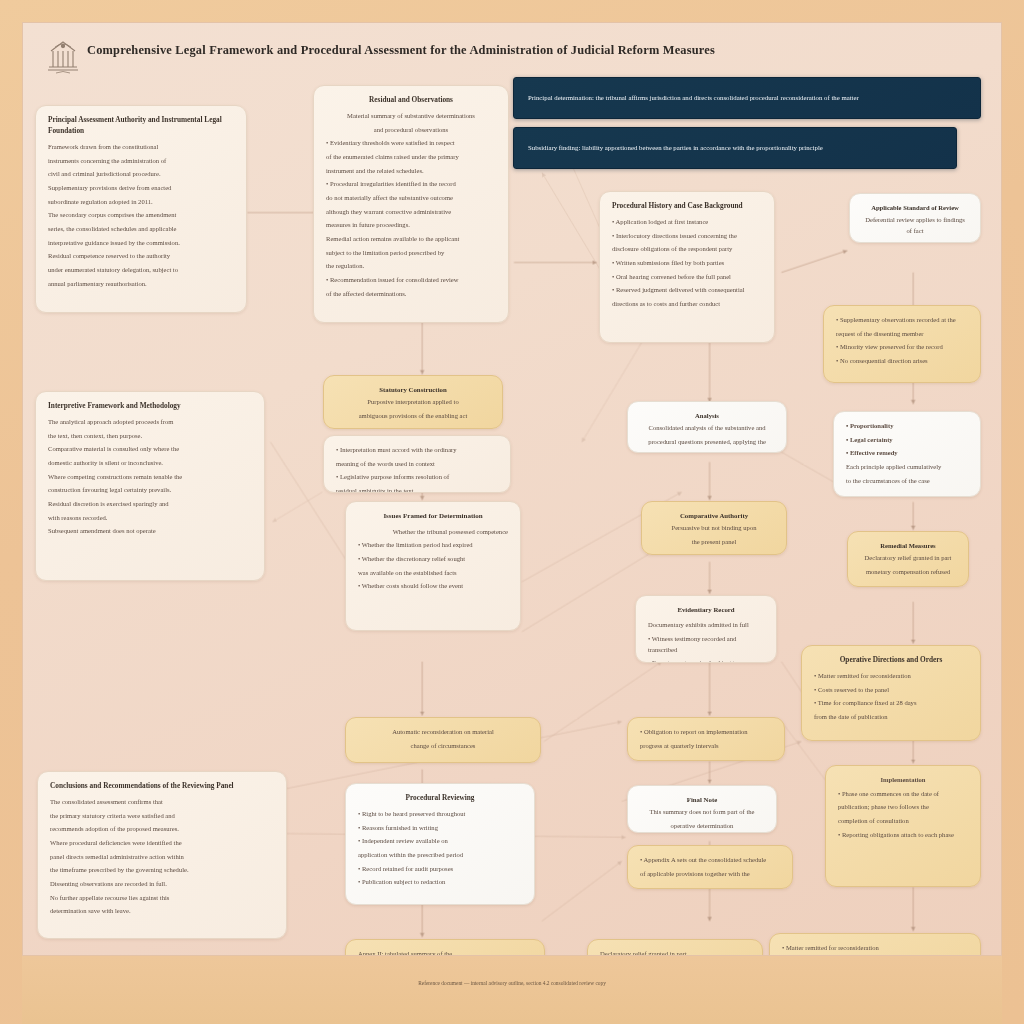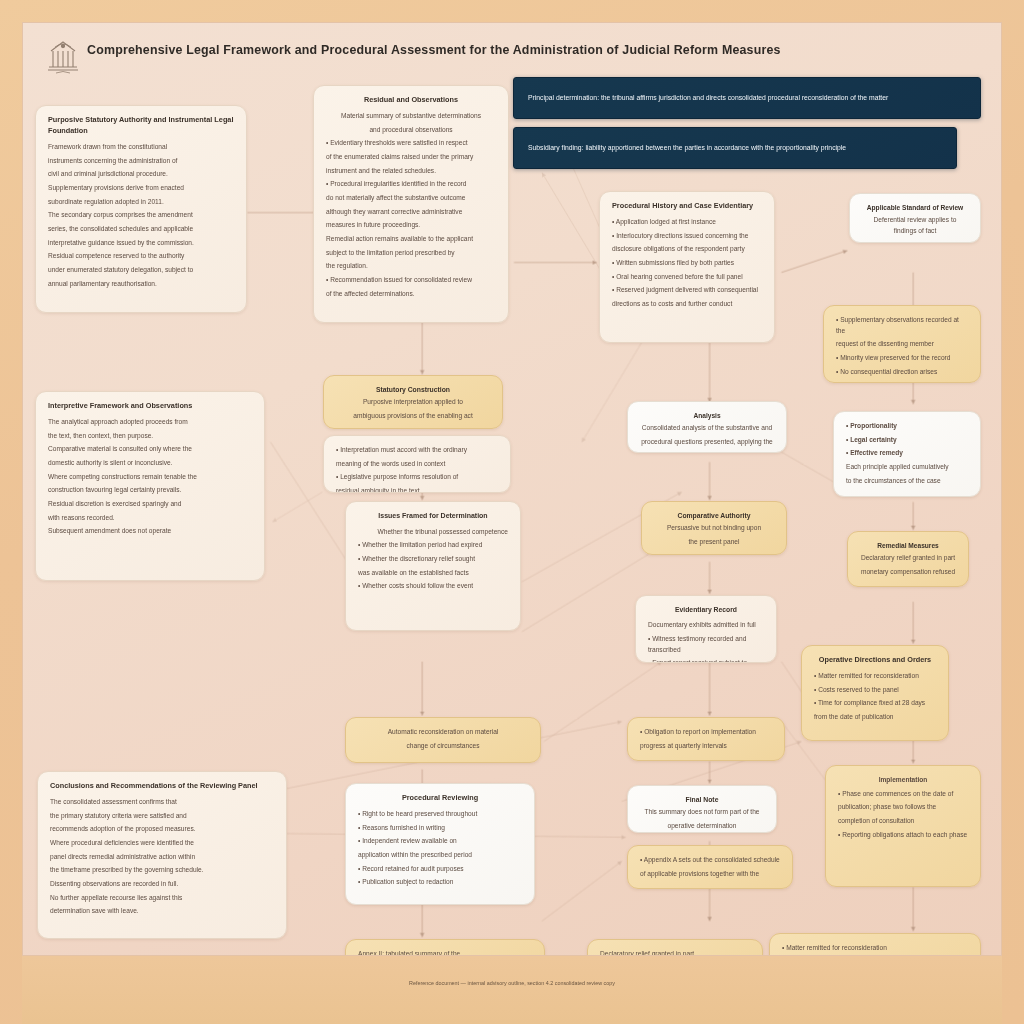--- a/index.html
+++ b/index.html
@@ -9,20 +9,21 @@
     width:1024px; height:1024px;
     font-family:"Liberation Sans", sans-serif;
     background:#eec697;
     overflow:hidden;
   }
 
   #stage {
     position:relative;
     width:1024px; height:1024px;
     background:linear-gradient(160deg,#f0cb9d 0%, #edc396 40%, #ecc193 100%);
+    font-family:Liberation Serif, serif;
   }
 
   
   #panel {
     position:absolute;
     left:22px; top:22px; right:22px; bottom:68px;
     background:linear-gradient(155deg,#f3e0d2 0%, #f2dccc 35%, #f0d5c4 70%, #eed0bd 100%);
     border:1px solid #e4c3a8;
     overflow:hidden;
   }
@@ -166,21 +167,21 @@
           <path d="M4,30 L32,30 M3,33 L33,33"></path>
           <path d="M10,10 q8,-6 16,0" stroke-width=".8"></path>
           <circle cx="18" cy="9" r="1.6" fill="#5a4636"></circle>
           <path d="M11,36 q7,-3 14,0" stroke-width=".8"></path>
         </g>
       </svg>
       <div id="doc-title">Comprehensive Legal Framework and Procedural Assessment for the Administration of Judicial Reform Measures</div>
     </div>
 
     <div class="node cream" style="left:12px; top:82px; width:212px; height:208px;">
-      <span class="t">Purposive Statutory Authority and Instrumental Legal Foundation</span>
+      <span class="t">Principal Assessment Authority and Instrumental Legal Foundation</span>
       <span class="li">Framework drawn from the constitutional</span>
       <span class="li">instruments concerning the administration of</span>
       <span class="li">civil and criminal jurisdictional procedure.</span>
       <span class="li">Supplementary provisions derive from enacted</span>
       <span class="li">subordinate regulation adopted in 2011.</span>
       <span class="li">The secondary corpus comprises the amendment</span>
       <span class="li">series, the consolidated schedules and applicable</span>
       <span class="li">interpretative guidance issued by the commission.</span>
       <span class="li">Residual competence reserved to the authority</span>
       <span class="li">under enumerated statutory delegation, subject to</span>
@@ -207,21 +208,21 @@
 
     <div class="node navy" style="left:490px; top:54px; width:468px; height:42px; padding:0 14px;">
       <span class="t">Principal determination: the tribunal affirms jurisdiction and directs consolidated procedural reconsideration of the matter</span>
     </div>
 
     <div class="node navy" style="left:490px; top:104px; width:444px; height:42px; padding:0 14px;">
       <span class="t">Subsidiary finding: liability apportioned between the parties in accordance with the proportionality principle</span>
     </div>
 
     <div class="node cream" style="left:576px; top:168px; width:176px; height:152px;">
-      <span class="t">Procedural History and Case Evidentiary</span>
+      <span class="t">Procedural History and Case Background</span>
       <span class="li">• Application lodged at first instance</span>
       <span class="li">• Interlocutory directions issued concerning the</span>
       <span class="li">disclosure obligations of the respondent party</span>
       <span class="li">• Written submissions filed by both parties</span>
       <span class="li">• Oral hearing convened before the full panel</span>
       <span class="li">• Reserved judgment delivered with consequential</span>
       <span class="li">directions as to costs and further conduct</span>
     </div>
 
     <div class="node white center" style="left:826px; top:170px; width:132px; height:50px;">
@@ -243,21 +244,21 @@
     </div>
 
     <div class="node cream" style="left:300px; top:412px; width:188px; height:58px;">
       <span class="li">• Interpretation must accord with the ordinary</span>
       <span class="li">meaning of the words used in context</span>
       <span class="li">• Legislative purpose informs resolution of</span>
       <span class="li">residual ambiguity in the text</span>
     </div>
 
     <div class="node cream" style="left:12px; top:368px; width:230px; height:190px;">
-      <span class="t">Interpretive Framework and Observations</span>
+      <span class="t">Interpretive Framework and Methodology</span>
       <span class="li">The analytical approach adopted proceeds from</span>
       <span class="li">the text, then context, then purpose.</span>
       <span class="li">Comparative material is consulted only where the</span>
       <span class="li">domestic authority is silent or inconclusive.</span>
       <span class="li">Where competing constructions remain tenable the</span>
       <span class="li">construction favouring legal certainty prevails.</span>
       <span class="li">Residual discretion is exercised sparingly and</span>
       <span class="li">with reasons recorded.</span>
       <span class="li">Subsequent amendment does not operate</span>
     </div>
@@ -297,21 +298,21 @@
       <span class="li">monetary compensation refused</span>
     </div>
 
     <div class="node cream" style="left:612px; top:572px; width:142px; height:68px;">
       <span class="t" style="text-align:center;font-size:6.8px;">Evidentiary Record</span>
       <span class="li">Documentary exhibits admitted in full</span>
       <span class="li">• Witness testimony recorded and transcribed</span>
       <span class="li">• Expert report received subject to objection</span>
     </div>
 
-    <div class="node gold" style="left:778px; top:622px; width:148px; height:96px;">
+    <div class="node gold" style="left:778px; top:622px; width:180px; height:96px;">
       <span class="t" style="text-align:center;">Operative Directions and Orders</span>
       <span class="li">• Matter remitted for reconsideration</span>
       <span class="li">• Costs reserved to the panel</span>
       <span class="li">• Time for compliance fixed at 28 days</span>
       <span class="li">from the date of publication</span>
     </div>
 
     <div class="node gold" style="left:604px; top:694px; width:158px; height:44px;">
       <span class="li">• Obligation to report on implementation</span>
       <span class="li">progress at quarterly intervals</span>

